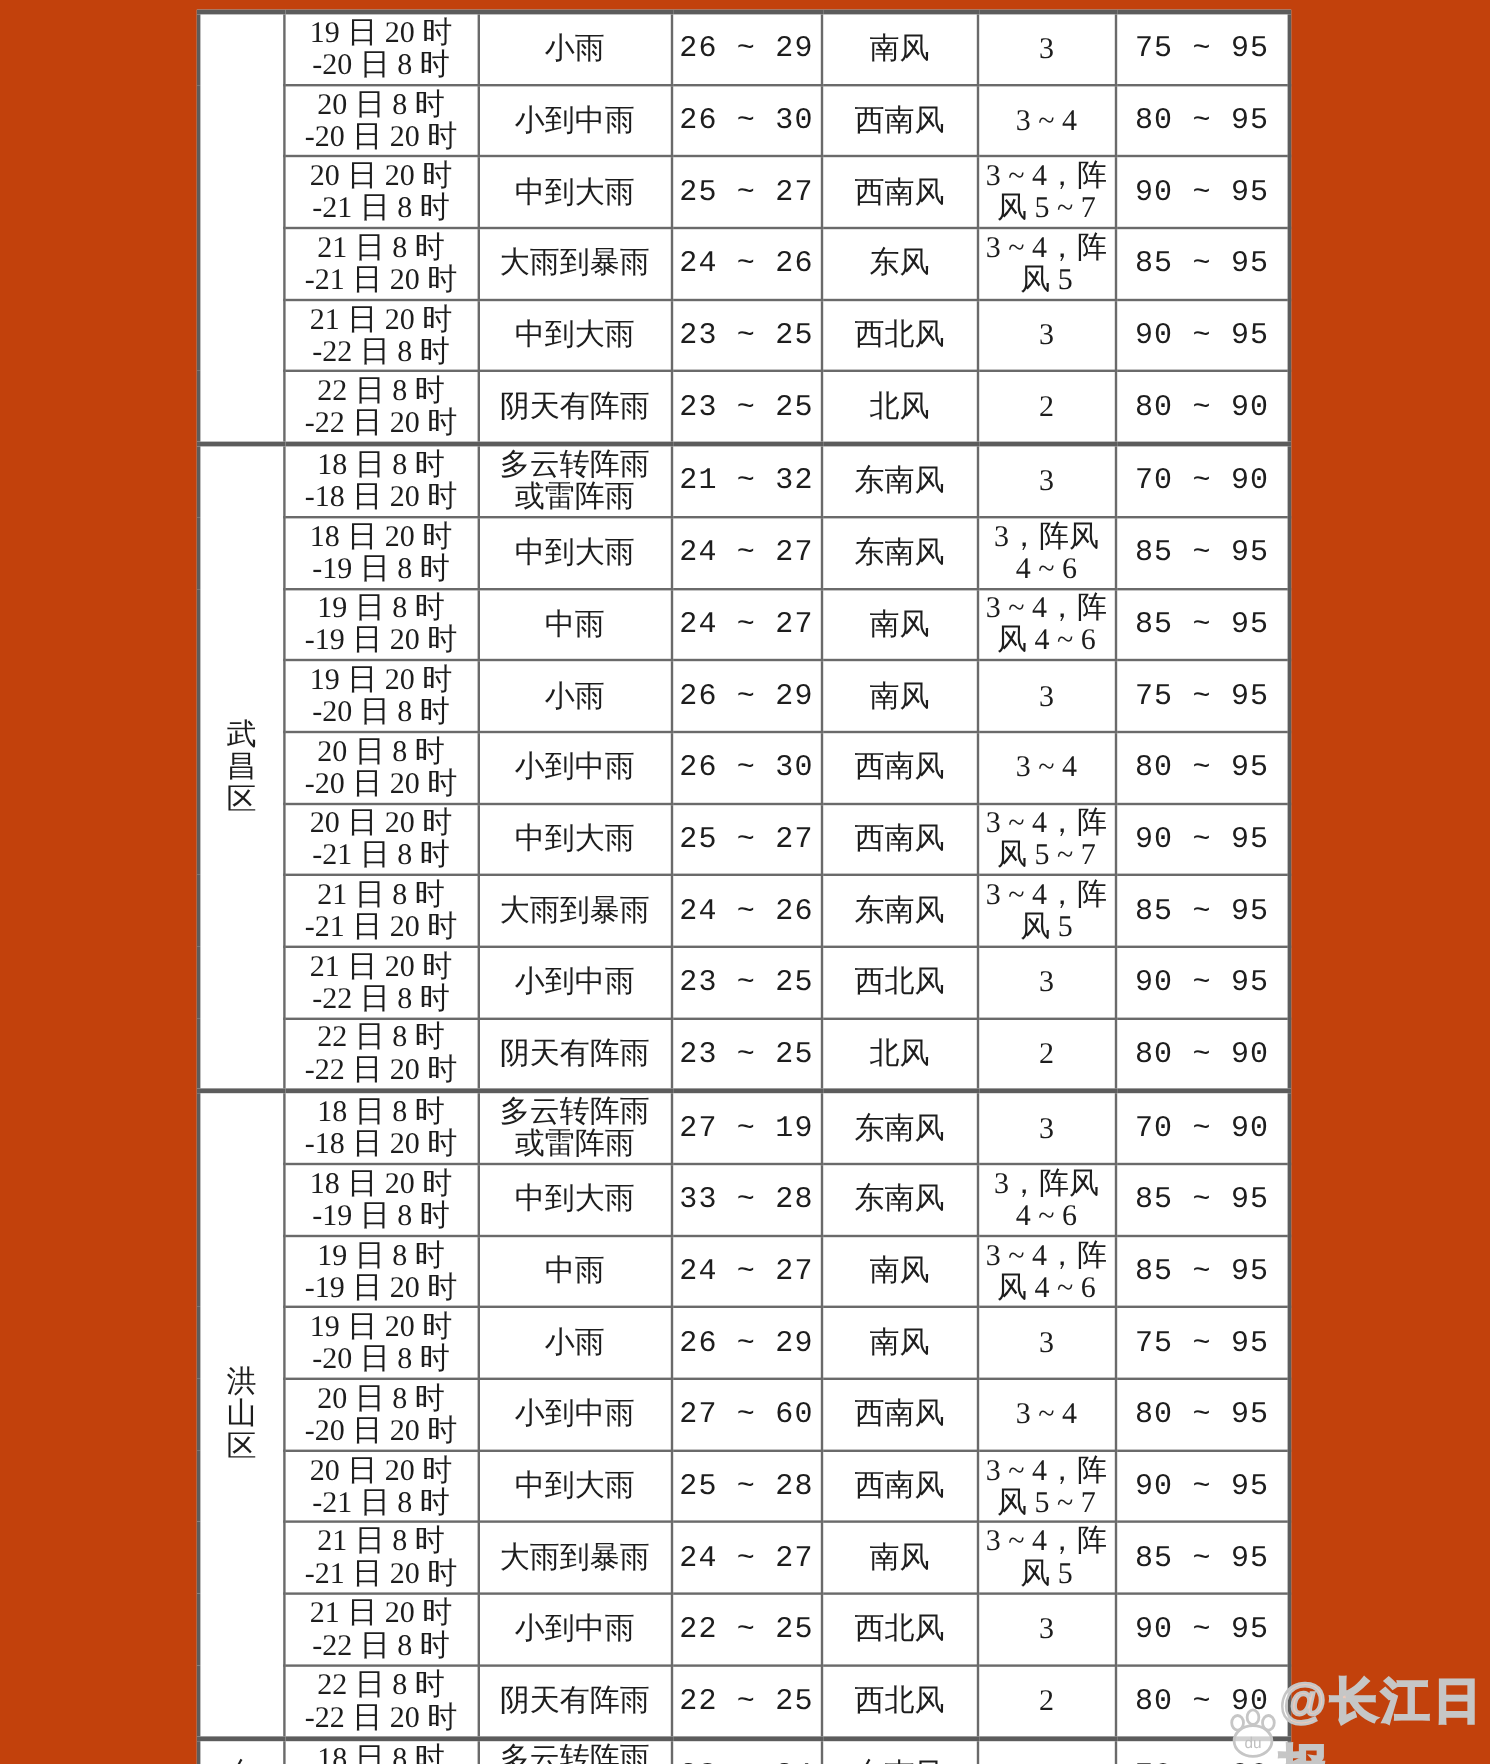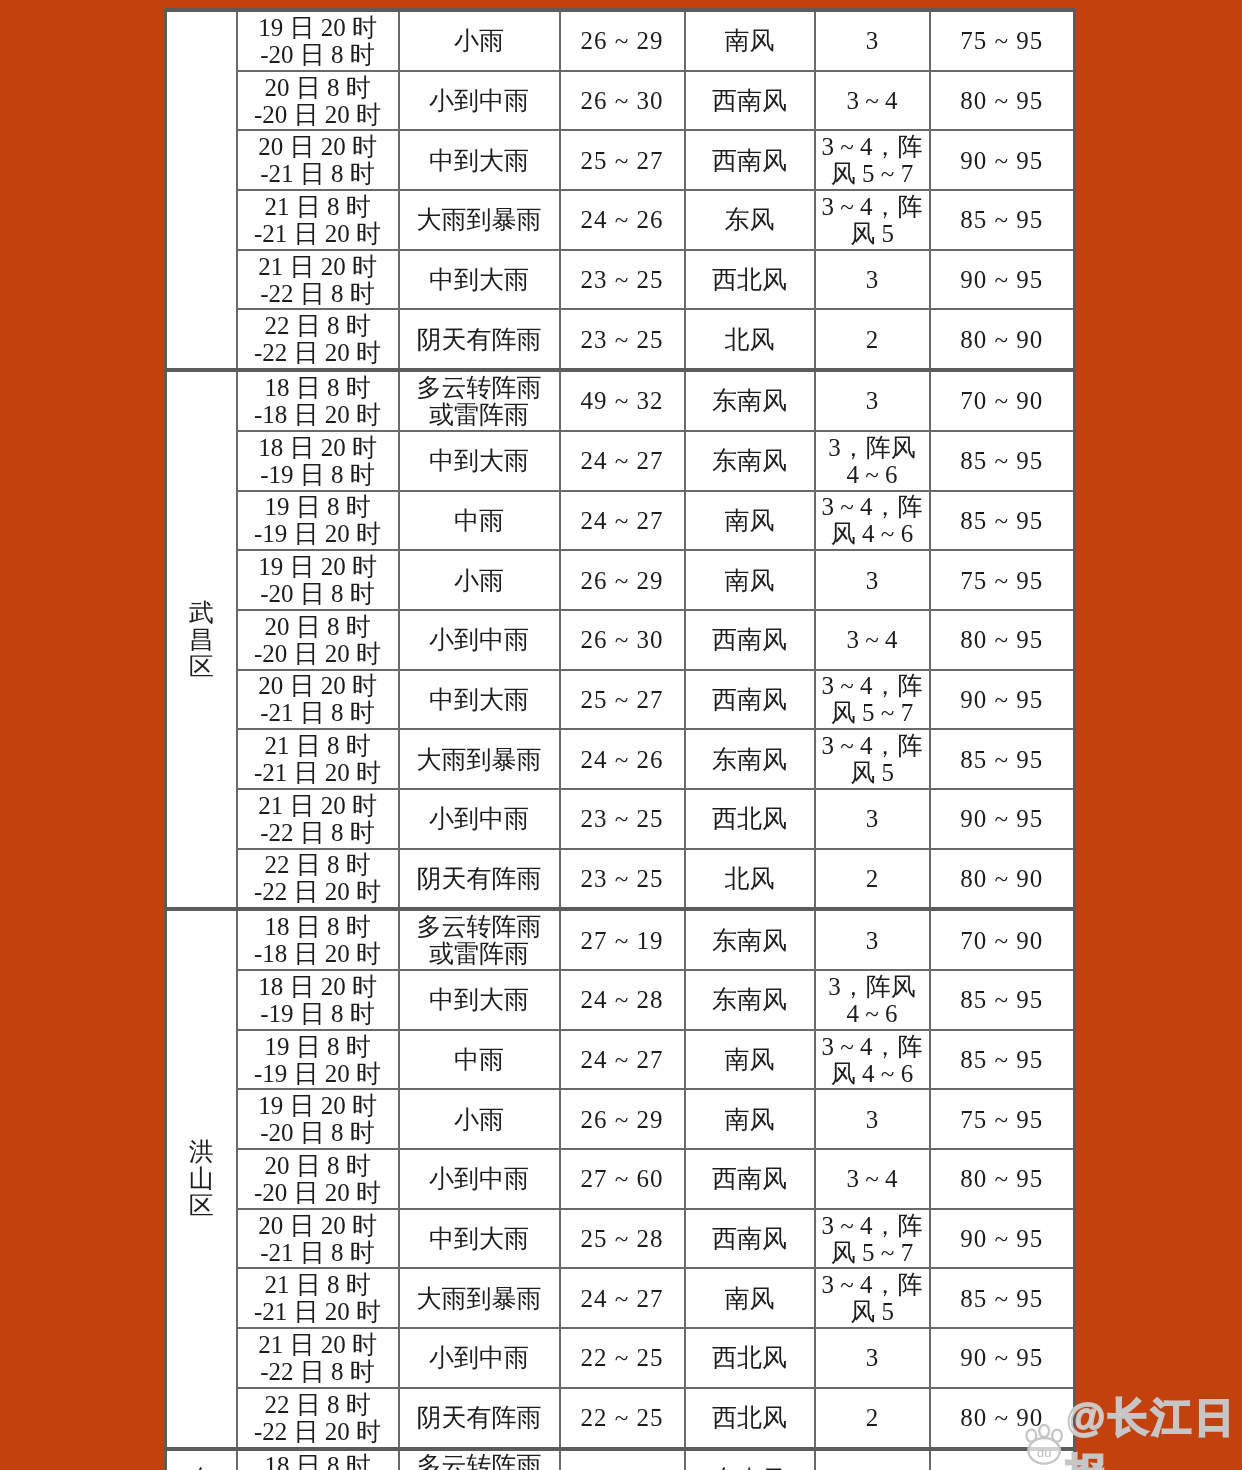--- a/index.html
+++ b/index.html
@@ -28,21 +28,21 @@
     height:57.7px;
     font-size:25px;
     line-height:27px;
     white-space:pre-line;
     overflow:hidden;
   }
   table.forecast tr.sec-start td{border-top:4px solid #5c5c5c;}
   td.time{font-size:23px;line-height:28px;}
   td.windf{font-size:23px;line-height:27px;}
   td.district{font-size:26px;line-height:33px;}
-  td.temp,td.humidity{font-size:25px;letter-spacing:1px;}
+  td.temp,td.humidity{font-size:25px;letter-spacing:1px;font-family:Liberation Mono, monospace;}
 
   .watermark{
     position:absolute;
     left:1022px;top:1390px;
     display:flex;align-items:center;
     pointer-events:none;
   }
   .wm-text{
     font-family:"Liberation Sans","DejaVu Sans",sans-serif;
     font-size:40px;
@@ -127,21 +127,21 @@
           <td class="humidity">80 ~ 90</td>
         </tr>
         <tr class="sec-start">
           <td rowspan="9" class="district">武
 昌
 区</td>
           <td class="time">18 日 8 时
 -18 日 20 时</td>
           <td class="weather">多云转阵雨
 或雷阵雨</td>
-          <td class="temp">49 ~ 32</td>
+          <td class="temp">21 ~ 32</td>
           <td class="winddir">东南风</td>
           <td class="windf">3</td>
           <td class="humidity">70 ~ 90</td>
         </tr>
         <tr>
           <td class="time">18 日 20 时
 -19 日 8 时</td>
           <td class="weather">中到大雨</td>
           <td class="temp">24 ~ 27</td>
           <td class="winddir">东南风</td>
@@ -225,21 +225,21 @@
 或雷阵雨</td>
           <td class="temp">27 ~ 19</td>
           <td class="winddir">东南风</td>
           <td class="windf">3</td>
           <td class="humidity">70 ~ 90</td>
         </tr>
         <tr>
           <td class="time">18 日 20 时
 -19 日 8 时</td>
           <td class="weather">中到大雨</td>
-          <td class="temp">24 ~ 28</td>
+          <td class="temp">33 ~ 28</td>
           <td class="winddir">东南风</td>
           <td class="windf">3，阵风
 4 ~ 6</td>
           <td class="humidity">85 ~ 95</td>
         </tr>
         <tr>
           <td class="time">19 日 8 时
 -19 日 20 时</td>
           <td class="weather">中雨</td>
           <td class="temp">24 ~ 27</td>

